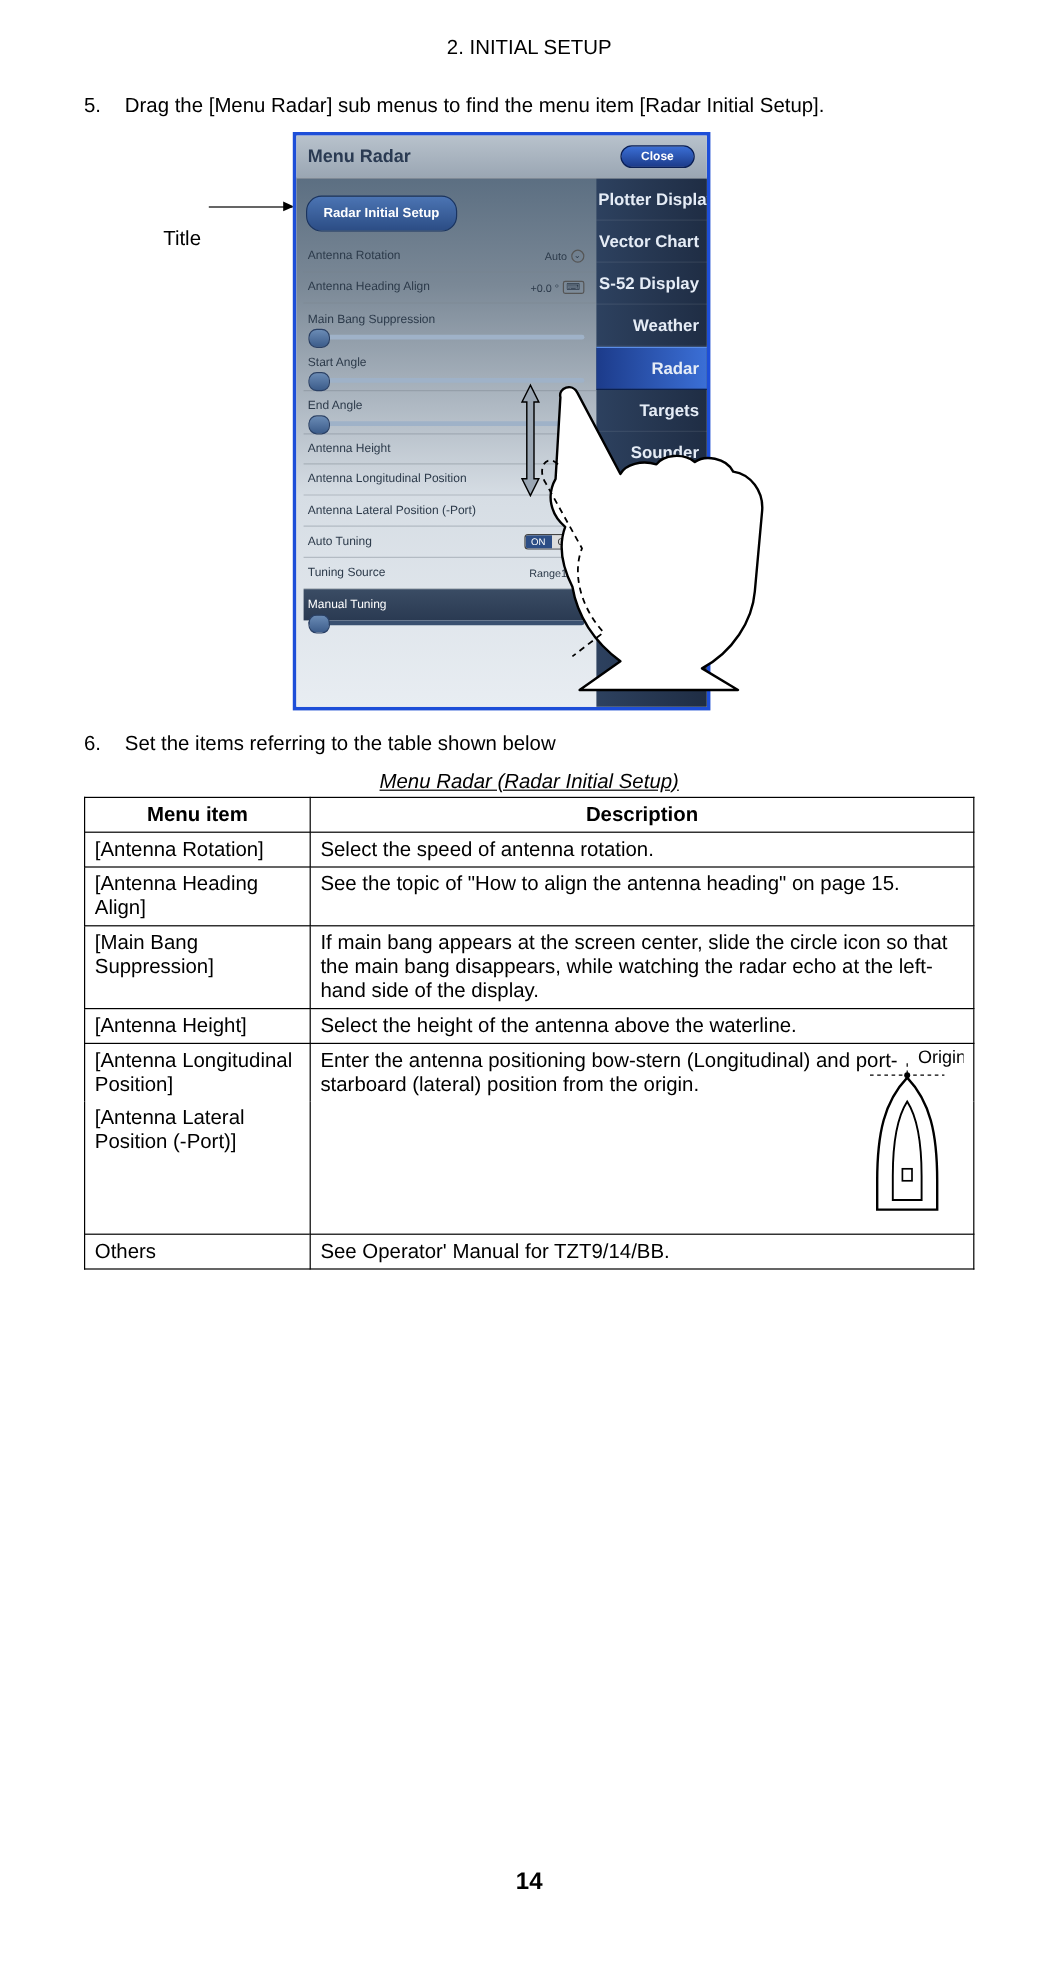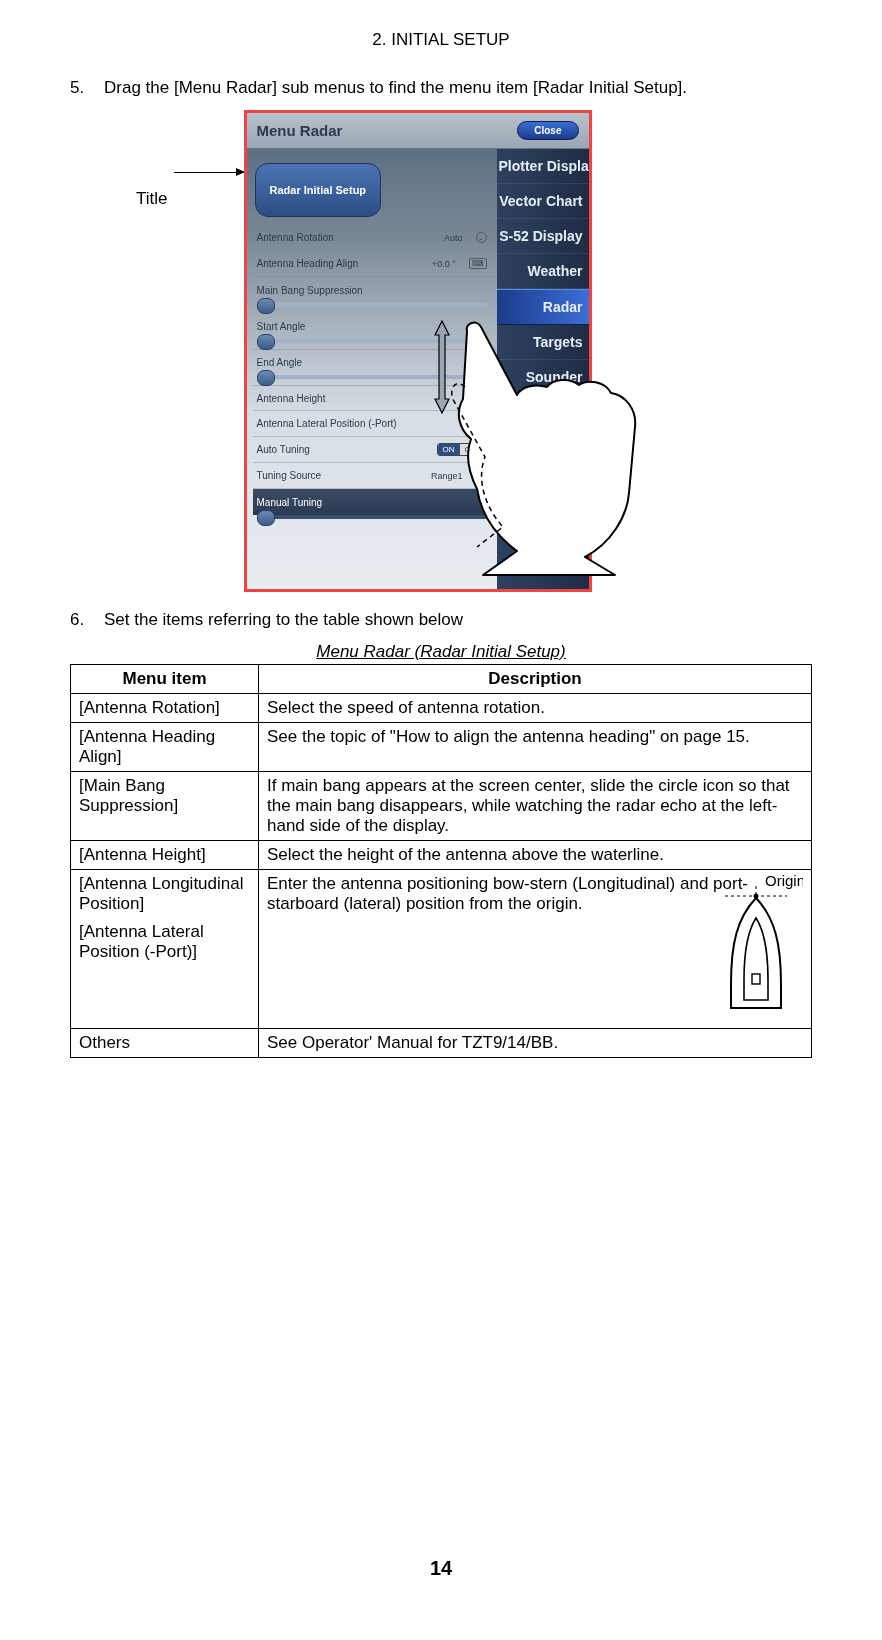--- a/index.html
+++ b/index.html
@@ -54,21 +54,21 @@
     content: "";
     position: absolute;
     right: -1px;
     top: -4px;
     border-left: 9px solid #000;
     border-top: 4.5px solid transparent;
     border-bottom: 4.5px solid transparent;
   }
   .device-frame {
     width: 348px;
-    border: 3px solid #ef4444;
+    border: 3px solid #1d4ed8;
     background: #f6f6f6;
     position: relative;
   }
   .titlebar {
     height: 36px;
     background: linear-gradient(#b8c2cc, #9aa6b3);
     display: flex;
     align-items: center;
     justify-content: space-between;
     padding: 0 10px;
@@ -98,42 +98,42 @@
     color: #2c3a4a;
     overflow: hidden;
     position: relative;
   }
   .section-pill {
     display: inline-block;
     background: linear-gradient(#4b74b3, #2c4d85);
     color: #fff;
     font-weight: bold;
     font-size: 11px;
-    padding: 20px 14px;
+    padding: 8px 14px;
     border-radius: 13px;
     margin: 4px 0 8px 2px;
     border: 1px solid #1a3460;
   }
   .menu-row {
     display: flex;
     align-items: center;
     justify-content: space-between;
     padding: 5px 10px 5px 4px;
     border-bottom: 1px solid rgba(120,130,140,0.4);
     font-size: 10px;
     color: #2c3a4a;
     min-height: 26px;
   }
   .menu-row.noborder { border-bottom: none; }
   .row-val {
     color: #2c3a4a;
     font-size: 9px;
     display: flex;
     align-items: center;
-    gap: 13px;
+    gap: 3px;
   }
   .dropdown-circ {
     width: 11px; height: 11px;
     border: 1px solid #555;
     border-radius: 50%;
     display: inline-flex;
     align-items: center;
     justify-content: center;
     font-size: 7px;
     line-height: 1;
@@ -294,20 +294,23 @@
         <div class="menu-row noborder" style="border-top:1px solid rgba(120,130,140,0.4);">
           <span>End Angle</span>
         </div>
         <div class="slider"></div>
 
         <div class="menu-row" style="border-top:1px solid rgba(120,130,140,0.4);">
           <span>Antenna Height</span>
           <span class="row-val">
               <span>3m</span>
             </span>
+        </div>
+        <div class="menu-row">
+          <span>Antenna Longitudinal Position</span>
         </div>
         <div class="menu-row">
           <span>Antenna Lateral Position (-Port)</span>
         </div>
         <div class="menu-row">
           <span>Auto Tuning</span>
           <span class="toggle">
               <span class="on">ON</span>
               <span class="off">OFF</span>
             </span>

